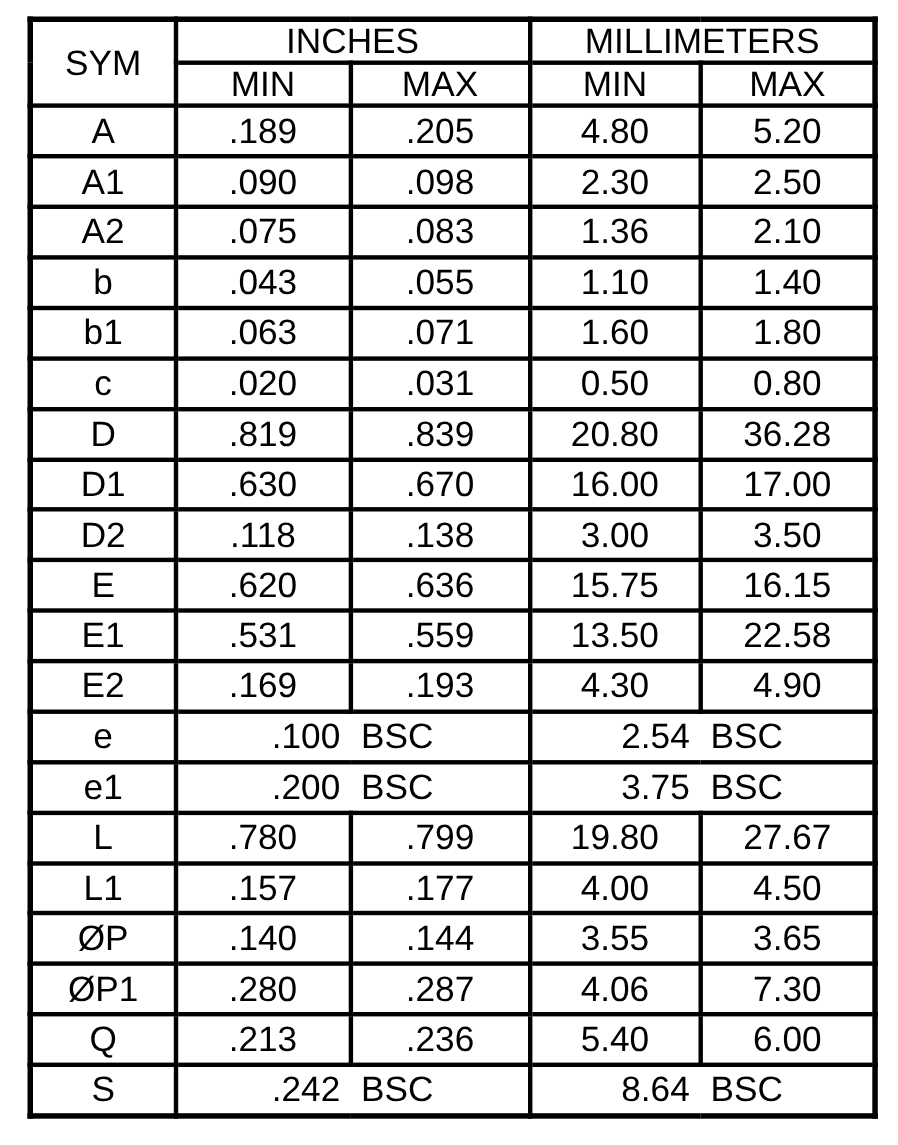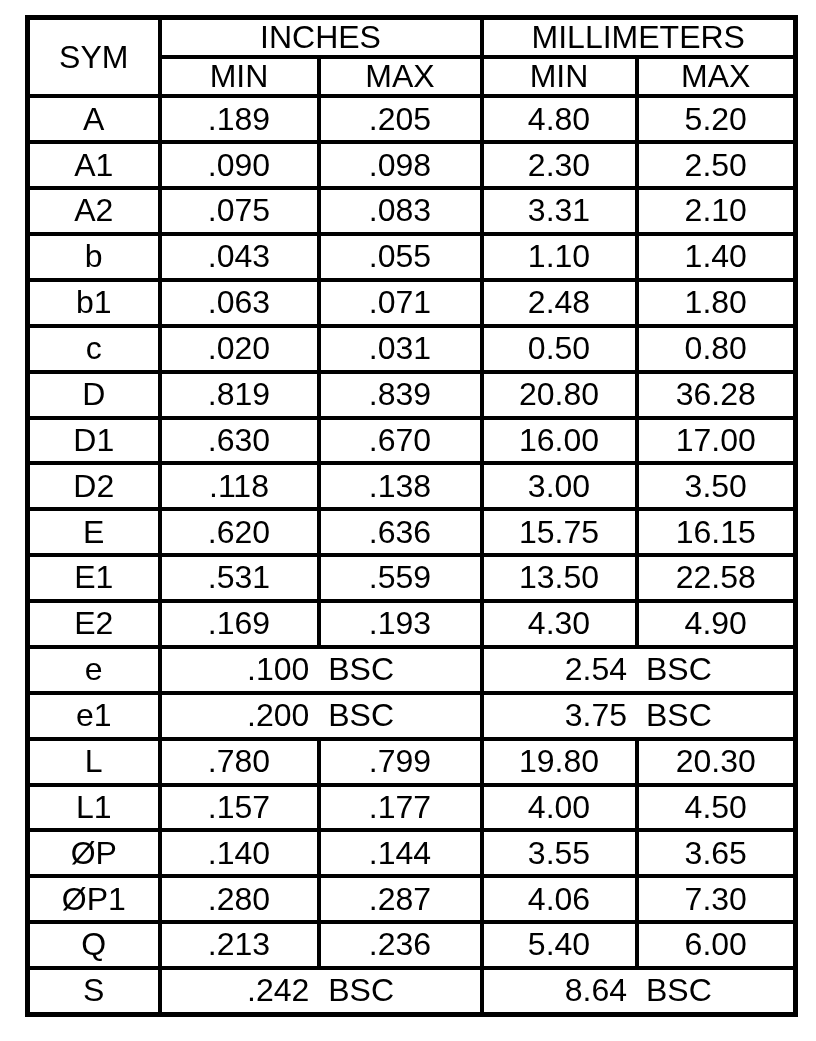--- a/index.html
+++ b/index.html
@@ -79,35 +79,35 @@
           <td>A1</td>
           <td>.090</td>
           <td>.098</td>
           <td>2.30</td>
           <td>2.50</td>
         </tr>
         <tr>
           <td>A2</td>
           <td>.075</td>
           <td>.083</td>
-          <td>3.31</td>
+          <td>1.36</td>
           <td>2.10</td>
         </tr>
         <tr>
           <td>b</td>
           <td>.043</td>
           <td>.055</td>
           <td>1.10</td>
           <td>1.40</td>
         </tr>
         <tr>
           <td>b1</td>
           <td>.063</td>
           <td>.071</td>
-          <td>2.48</td>
+          <td>1.60</td>
           <td>1.80</td>
         </tr>
         <tr>
           <td>c</td>
           <td>.020</td>
           <td>.031</td>
           <td>0.50</td>
           <td>0.80</td>
         </tr>
         <tr>
@@ -160,21 +160,21 @@
         <tr>
           <td>e1</td>
           <td class="bsc" colspan="2">.200 BSC</td>
           <td class="bsc" colspan="2">3.75 BSC</td>
         </tr>
         <tr>
           <td>L</td>
           <td>.780</td>
           <td>.799</td>
           <td>19.80</td>
-          <td>20.30</td>
+          <td>27.67</td>
         </tr>
         <tr>
           <td>L1</td>
           <td>.157</td>
           <td>.177</td>
           <td>4.00</td>
           <td>4.50</td>
         </tr>
         <tr>
           <td>ØP</td>

